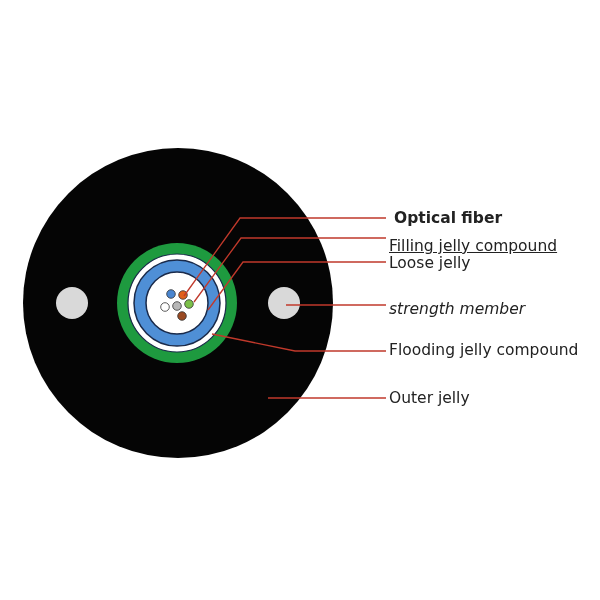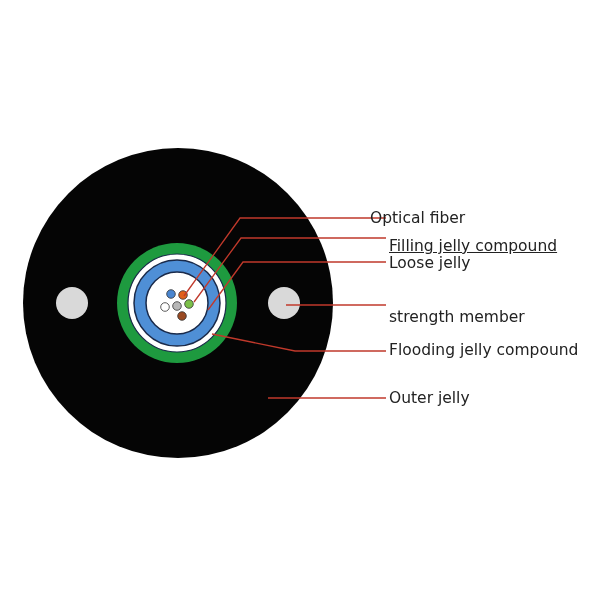--- a/index.html
+++ b/index.html
@@ -35,18 +35,18 @@
   <g stroke="#c0392b" stroke-width="1.3" fill="none">
     <polyline points="184,296 240,218 386,218"></polyline>
     <polyline points="194,302 241,238 386,238"></polyline>
     <polyline points="208,310 243,262 386,262"></polyline>
     <polyline points="286,305 386,305"></polyline>
     <polyline points="212,334 295,351 386,351"></polyline>
     <polyline points="268,398 386,398"></polyline>
   </g>
 </svg>
 
-<div class="label" style="left:370px; top:209px;">Optical fiber</div>
+<div class="label" style="left:394px; top:209px;font-weight:bold;">Optical fiber</div>
 <div class="label" style="left:389px; top:237px;text-decoration:underline;">Filling jelly compound</div>
 <div class="label" style="left:389px; top:254px;">Loose jelly</div>
-<div class="label" style="left:389px; top:308px;">strength member</div>
+<div class="label" style="left:389px; top:300px;font-style:italic;">strength member</div>
 <div class="label" style="left:389px; top:341px;">Flooding jelly compound</div>
 <div class="label" style="left:389px; top:389px;">Outer jelly</div>
 
 </body></html>

